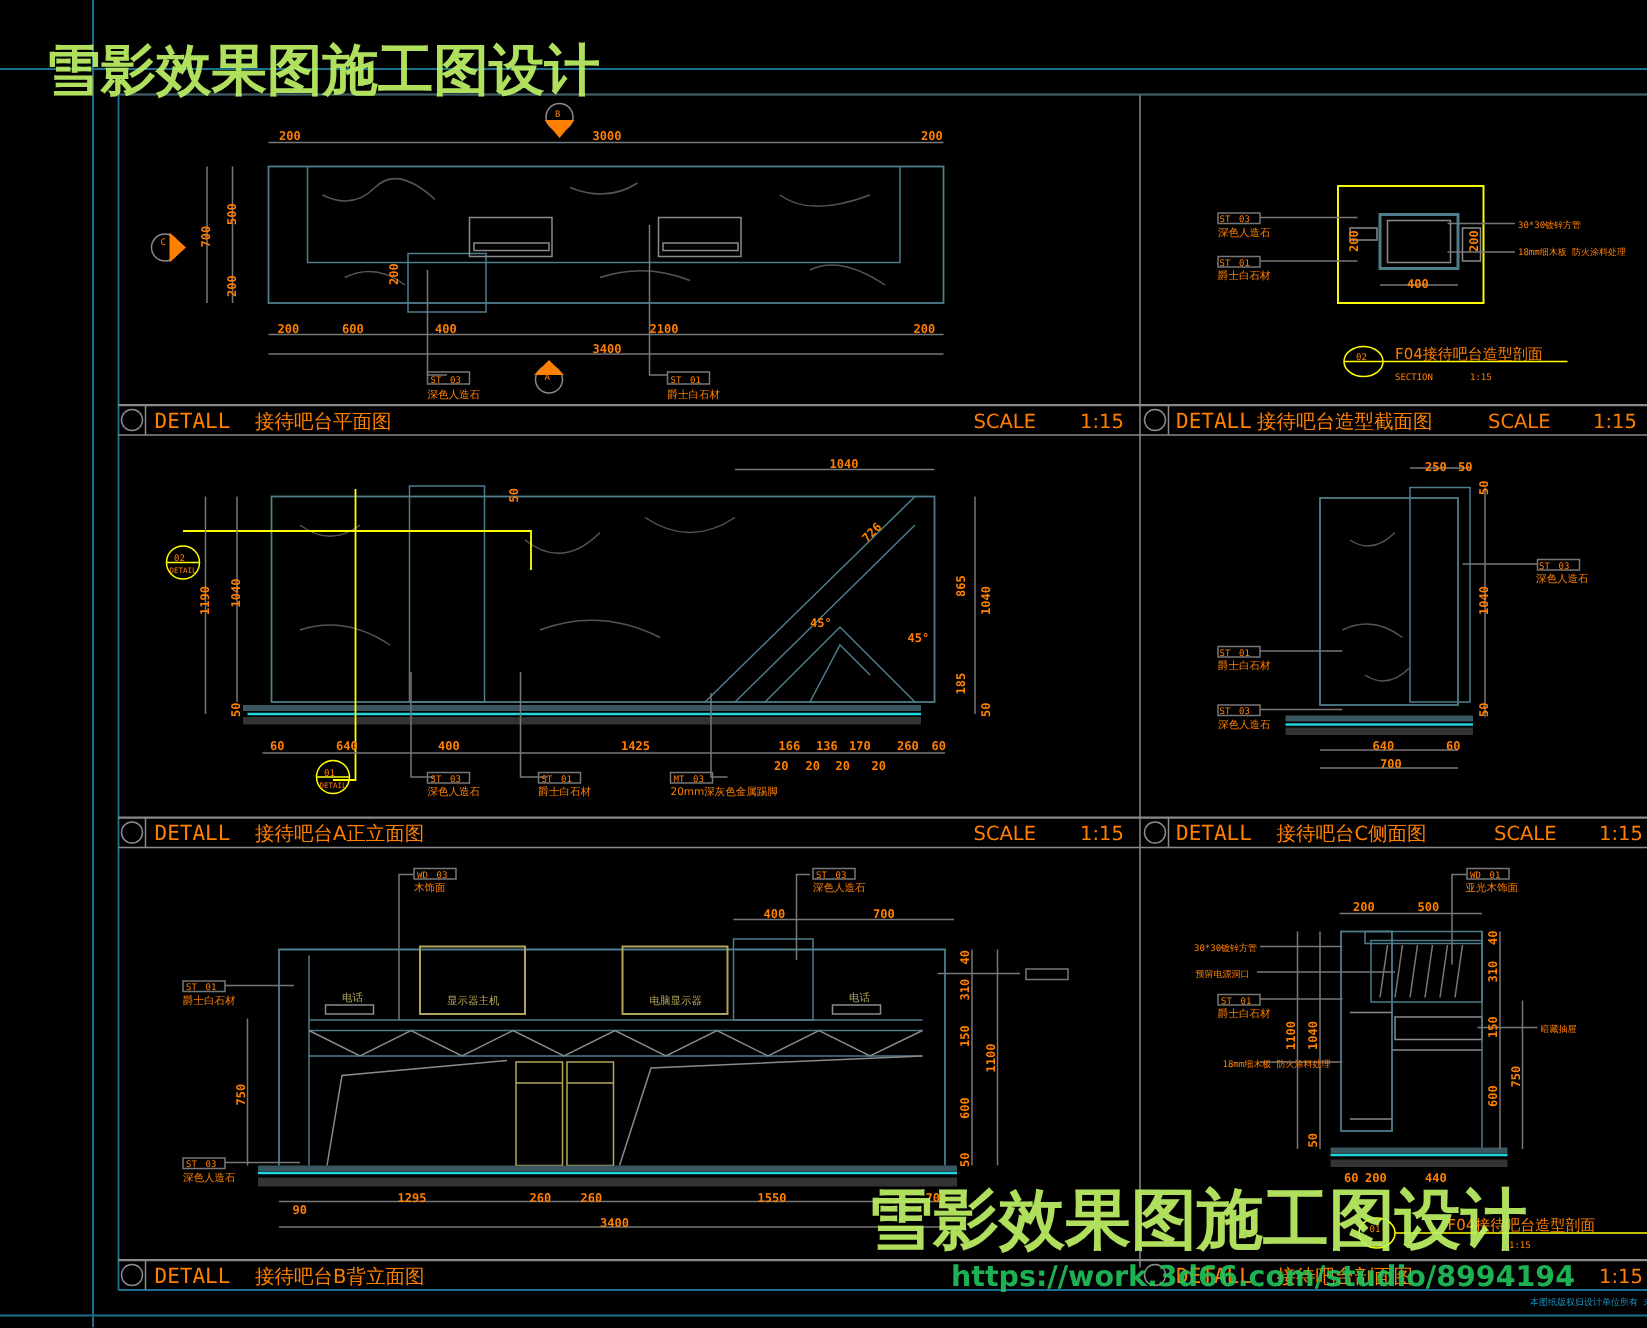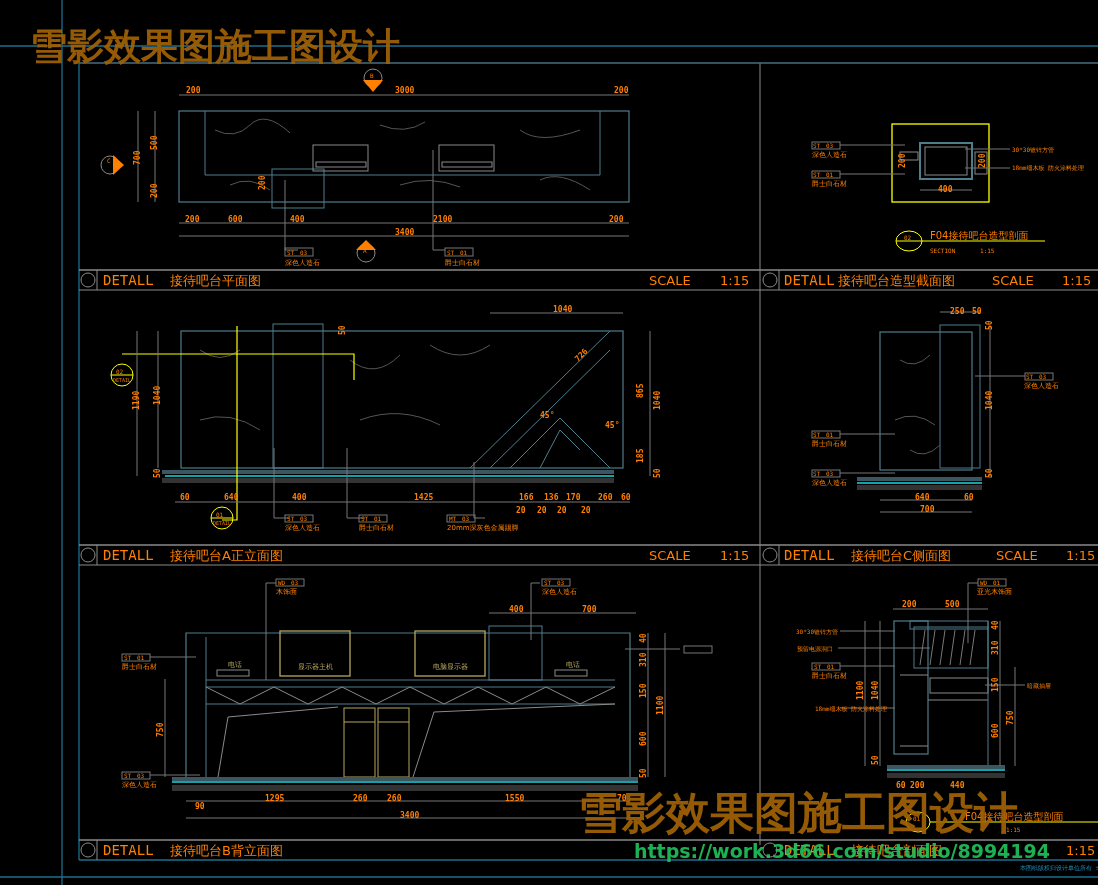--- a/index.html
+++ b/index.html
@@ -4,21 +4,21 @@
 <style>
   html,body{margin:0;padding:0;background:#000;}
   body{width:1098px;height:885px;position:relative;overflow:hidden;font-family:"DejaVu Sans Mono","Liberation Mono",monospace;}
   svg{position:absolute;left:0;top:0;}
   .dim{fill:#ff7f00;font-size:8px;font-family:"DejaVu Sans Mono",monospace;font-weight:bold;}
   .lbl{fill:#ff7f00;font-size:7px;font-family:"DejaVu Sans",sans-serif;}
   .tag{fill:#ff7f00;font-size:6px;font-family:"DejaVu Sans Mono",monospace;}
   .title{fill:#ff7f00;font-size:14px;font-family:"DejaVu Sans Mono","Liberation Mono",monospace;}
   .titlecn{fill:#ff7f00;font-size:13px;font-family:"DejaVu Sans",sans-serif;}
   .ol{fill:#b5a65c;font-size:7px;font-family:"DejaVu Sans",sans-serif;}
-  .wm{position:absolute;color:#a16207;font-family:"DejaVu Sans",sans-serif;font-weight:bold;opacity:.92;white-space:nowrap;}
+  .wm{position:absolute;color:#bef264;font-family:"DejaVu Sans",sans-serif;font-weight:bold;opacity:.92;white-space:nowrap;}
   .wm-url{position:absolute;color:#22c55e;font-family:"DejaVu Sans",sans-serif;font-weight:bold;opacity:.9;white-space:nowrap;}
 </style>
 </head>
 <body>
 
 <svg width="1098" height="885" viewBox="0 0 1098 885">
 
   <g fill="none">
     <line x1="0" y1="46" x2="1098" y2="46" stroke="#1d6f8f" stroke-width="1.3"></line>
     <line x1="62" y1="0" x2="62" y2="885" stroke="#1d6f8f" stroke-width="1.3"></line>

